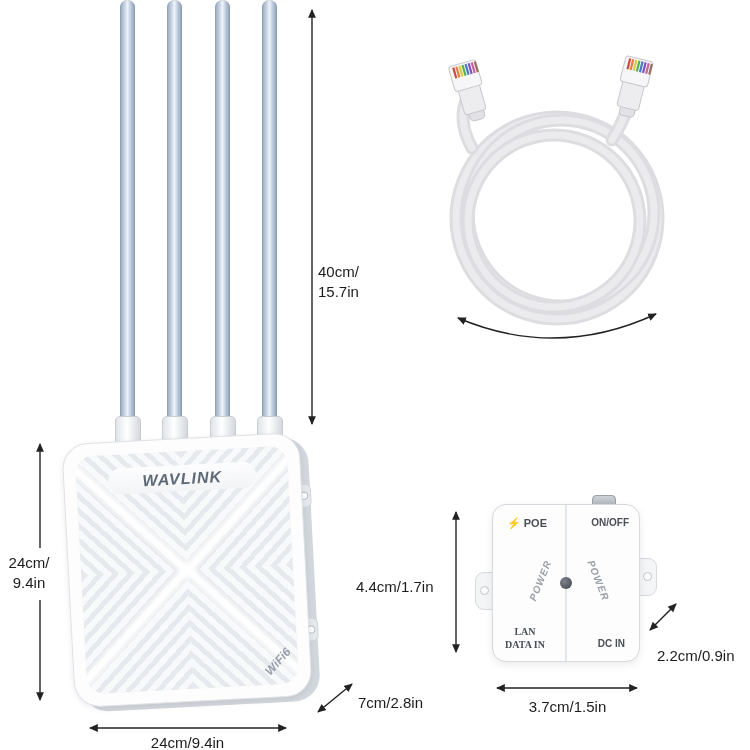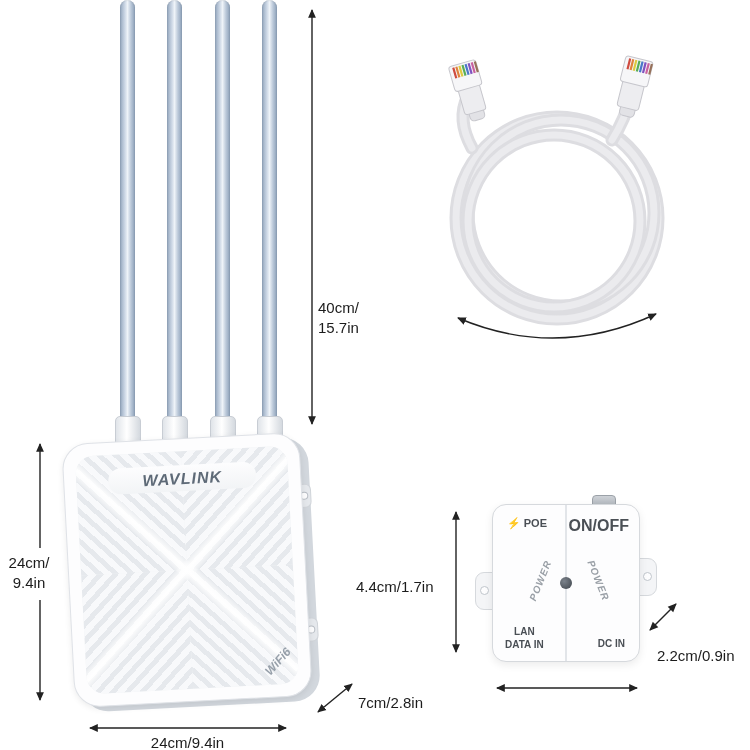--- a/index.html
+++ b/index.html
@@ -43,26 +43,26 @@
   .adapter-ear.left  { left:-17px; top:68px; border-radius:9px 0 0 9px; }
   .adapter-ear.right { right:-17px; top:54px; border-radius:0 9px 9px 0; }
   .adapter-ear::after { content:""; position:absolute; left:4px; top:13px; width:7px; height:7px; border-radius:50%;
     background:#fdfdfe; border:1px solid #c1c6cc; }
   .adapter-body { position:absolute; inset:0; background:#fdfdfe; border:1px solid #d6d9dd; border-radius:14px;
     box-shadow:0 3px 8px rgba(0,0,0,.08); }
   .adapter-seam { position:absolute; left:50%; top:0; bottom:0; width:2px; margin-left:-1px; background:#e2e5e9; }
   .adapter-screw { position:absolute; left:50%; top:72px; width:12px; height:12px; margin-left:-6px; border-radius:50%;
     background:radial-gradient(circle at 35% 35%,#7b828b,#3e444b); }
   .poe-label   { position:absolute; top:12px; left:14px;  font-size:11px; font-weight:bold; color:#4a4f55; }
-  .onoff-label { position:absolute; top:12px; right:10px; font-size:16px; font-weight:bold; color:#4a4f55; }
+  .onoff-label { position:absolute; top:12px; right:10px; font-size:10px; font-weight:bold; color:#4a4f55; }
   .power-label { position:absolute; font-size:10px; font-style:italic; font-weight:bold; letter-spacing:1px; color:#9aa0a7; }
   .power-label.left  { left:26px; top:70px; transform:rotate(-68deg); }
   .power-label.right { left:84px; top:70px; transform:rotate(68deg); }
   .lan-label { position:absolute; left:12px; bottom:10px; font-size:10px; font-weight:bold; color:#4a4f55;
-    text-align:center; line-height:1.3; }
+    text-align:center; line-height:1.3;font-family:Liberation Serif, serif; }
   .lan-label span { display:block; }
   .dc-label { position:absolute; right:14px; bottom:12px; font-size:10px; font-weight:bold; color:#4a4f55; }
 
   
   .dim { position:absolute; color:#1c1c1c; font-size:15px; line-height:1.3; }
   .dim span { display:block; }
   .dim.center { text-align:center; }
   .dim.right  { }
 
   .layer { position:absolute; left:0; top:0; pointer-events:none; }
@@ -176,26 +176,27 @@
       <line x1="40" y1="548" x2="40" y2="444" marker-end="url(#ah)"></line>
       <line x1="40" y1="600" x2="40" y2="700" marker-end="url(#ah)"></line>
       <line x1="90" y1="728" x2="286" y2="728" marker-start="url(#ah)" marker-end="url(#ah)"></line>
       <line x1="318" y1="712" x2="352" y2="684" marker-start="url(#ah)" marker-end="url(#ah)"></line>
       <line x1="456" y1="512" x2="456" y2="652" marker-start="url(#ah)" marker-end="url(#ah)"></line>
       <line x1="497" y1="688" x2="637" y2="688" marker-start="url(#ah)" marker-end="url(#ah)"></line>
       <line x1="650" y1="630" x2="676" y2="604" marker-start="url(#ah)" marker-end="url(#ah)"></line>
     </g>
   </svg>
 
-  <div class="dim" style="left:318px; top:262px;margin-top:36px;">
+  <div class="dim" style="left:318px; top:262px;">
     <span>40cm/</span>
     <span>15.7in</span>
   </div>
   <div class="dim center" style="left:2px; top:553px; width:54px;">
     <span>24cm/</span>
     <span>9.4in</span>
   </div>
   <div class="dim center" style="left:115px; top:733px; width:145px;">24cm/9.4in</div>
   <div class="dim" style="left:358px; top:693px;">7cm/2.8in</div>
   <div class="dim right" style="left:356px; top:577px; width:92px;">4.4cm/1.7in</div>
+  <div class="dim center" style="left:505px; top:697px; width:125px;">3.7cm/1.5in</div>
   <div class="dim" style="left:657px; top:646px;">2.2cm/0.9in</div>
 
 </div>
 
 </body></html>

